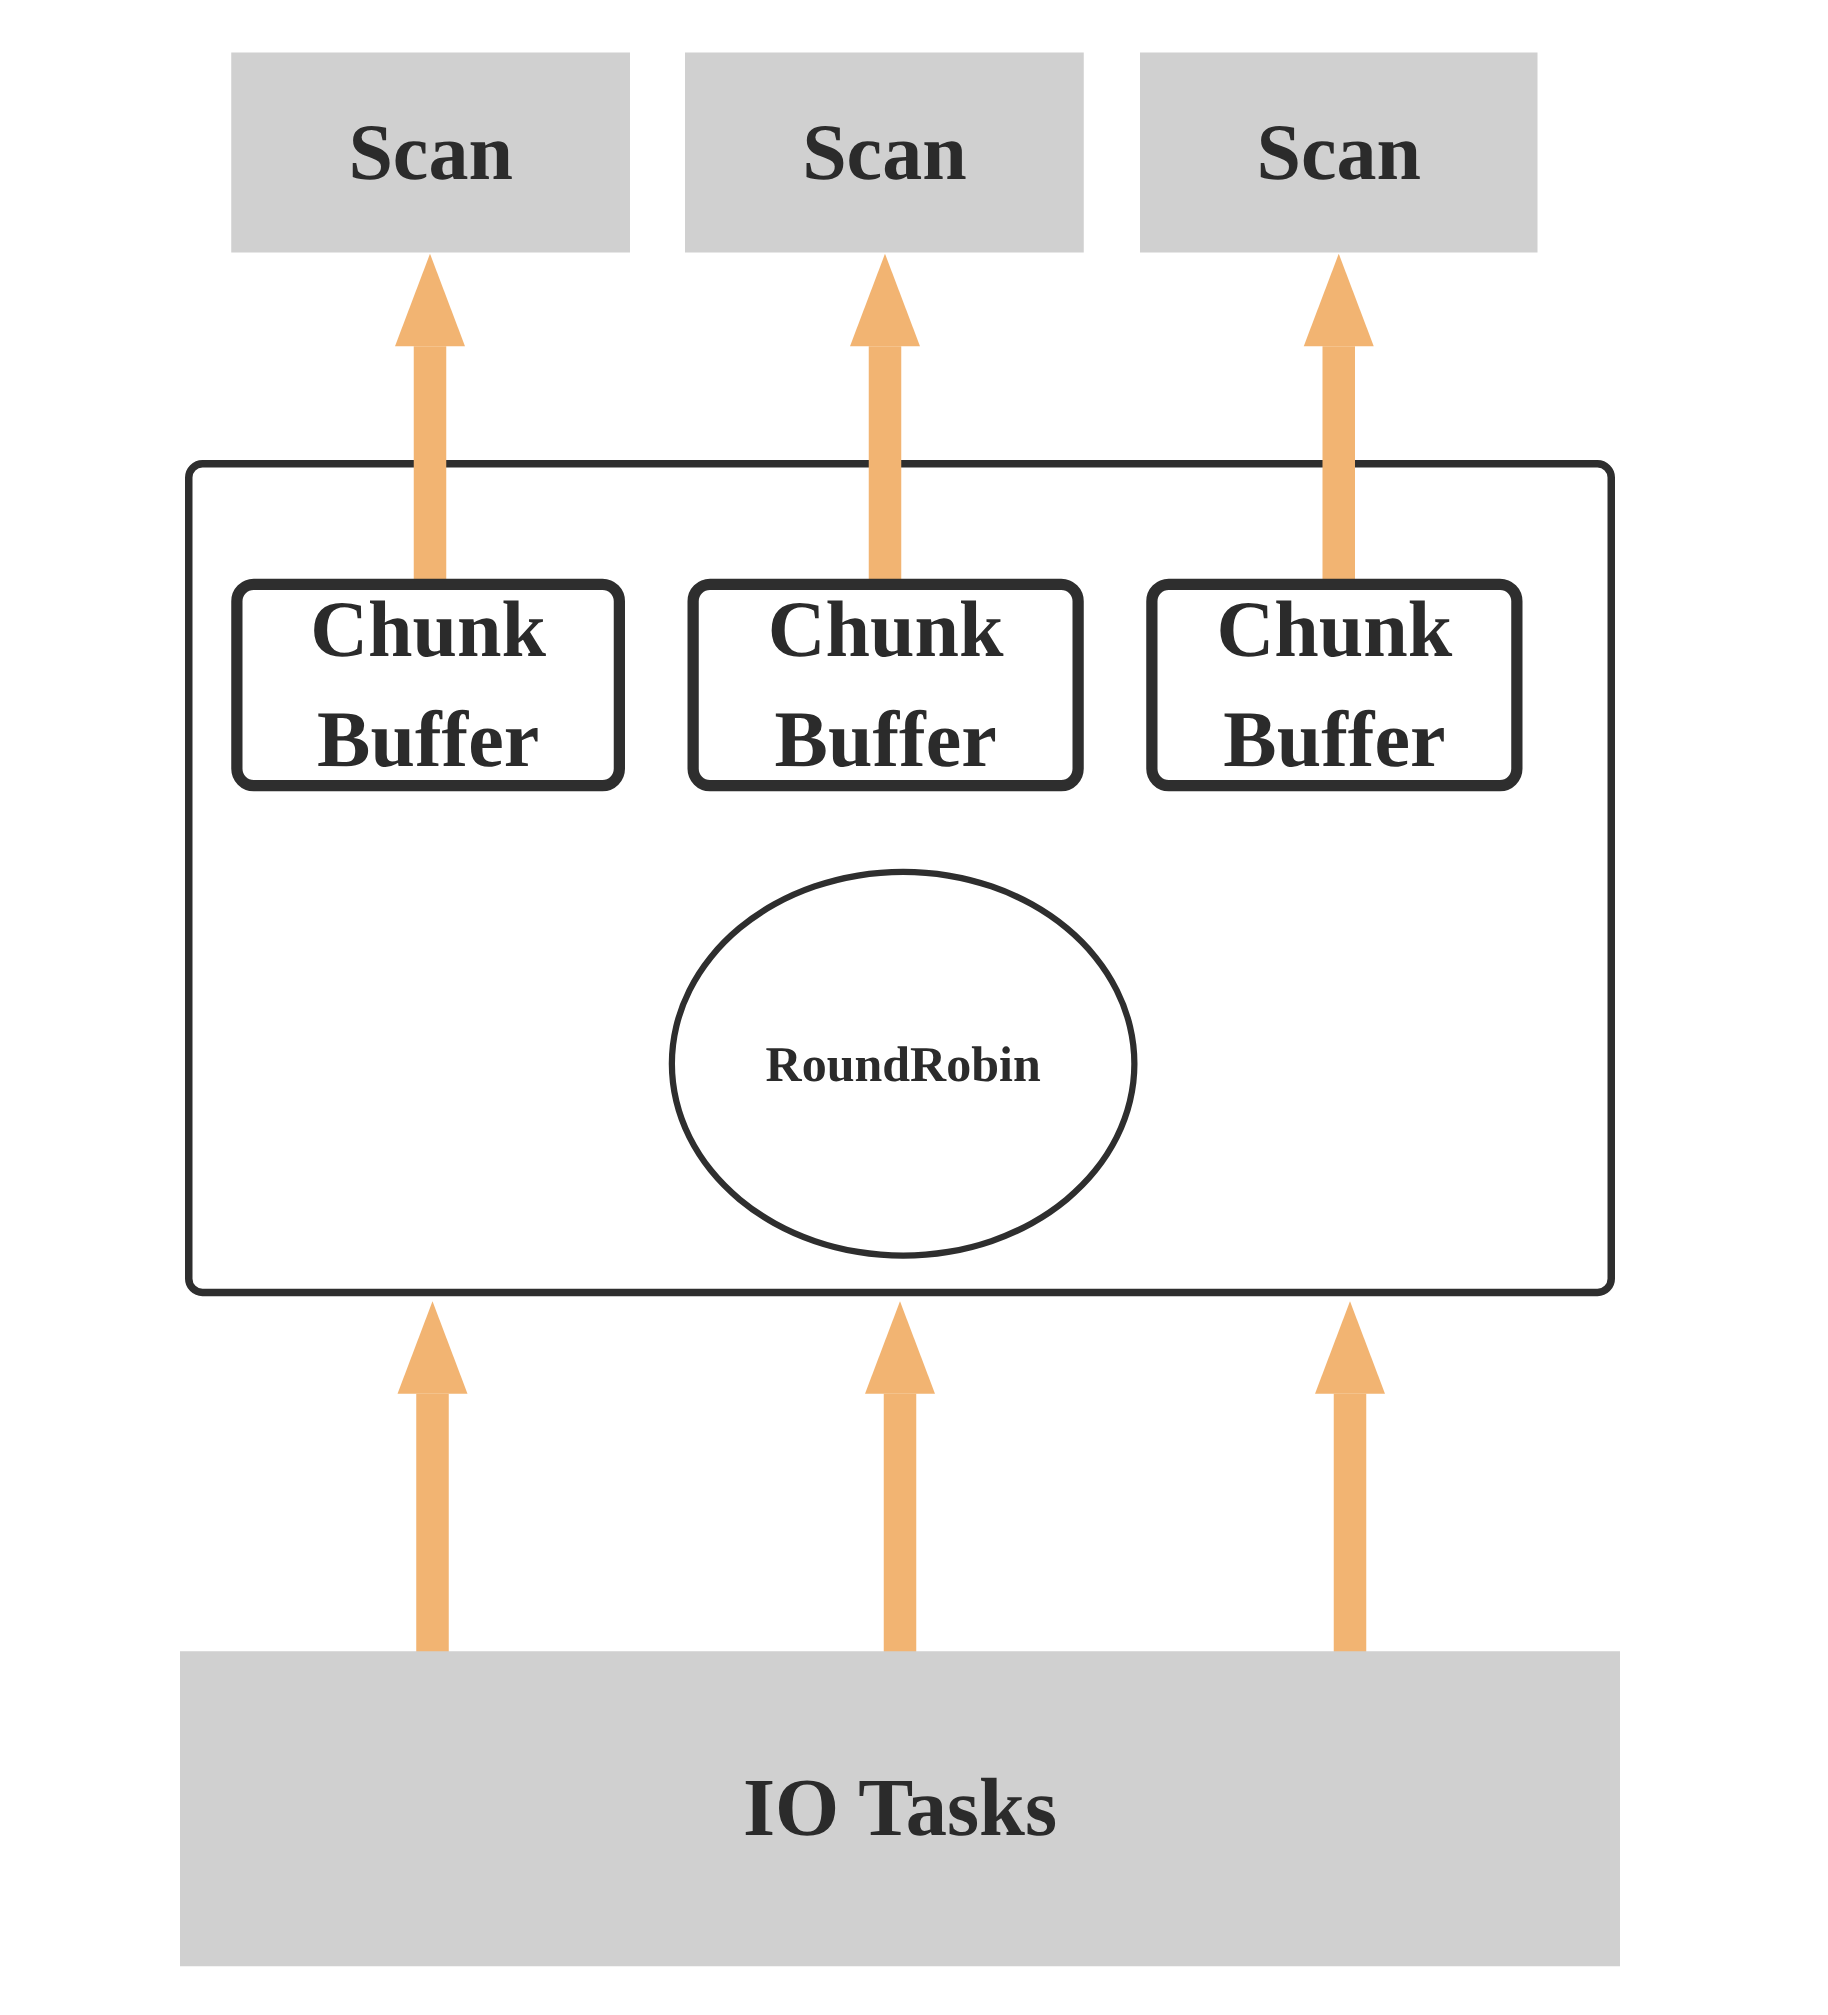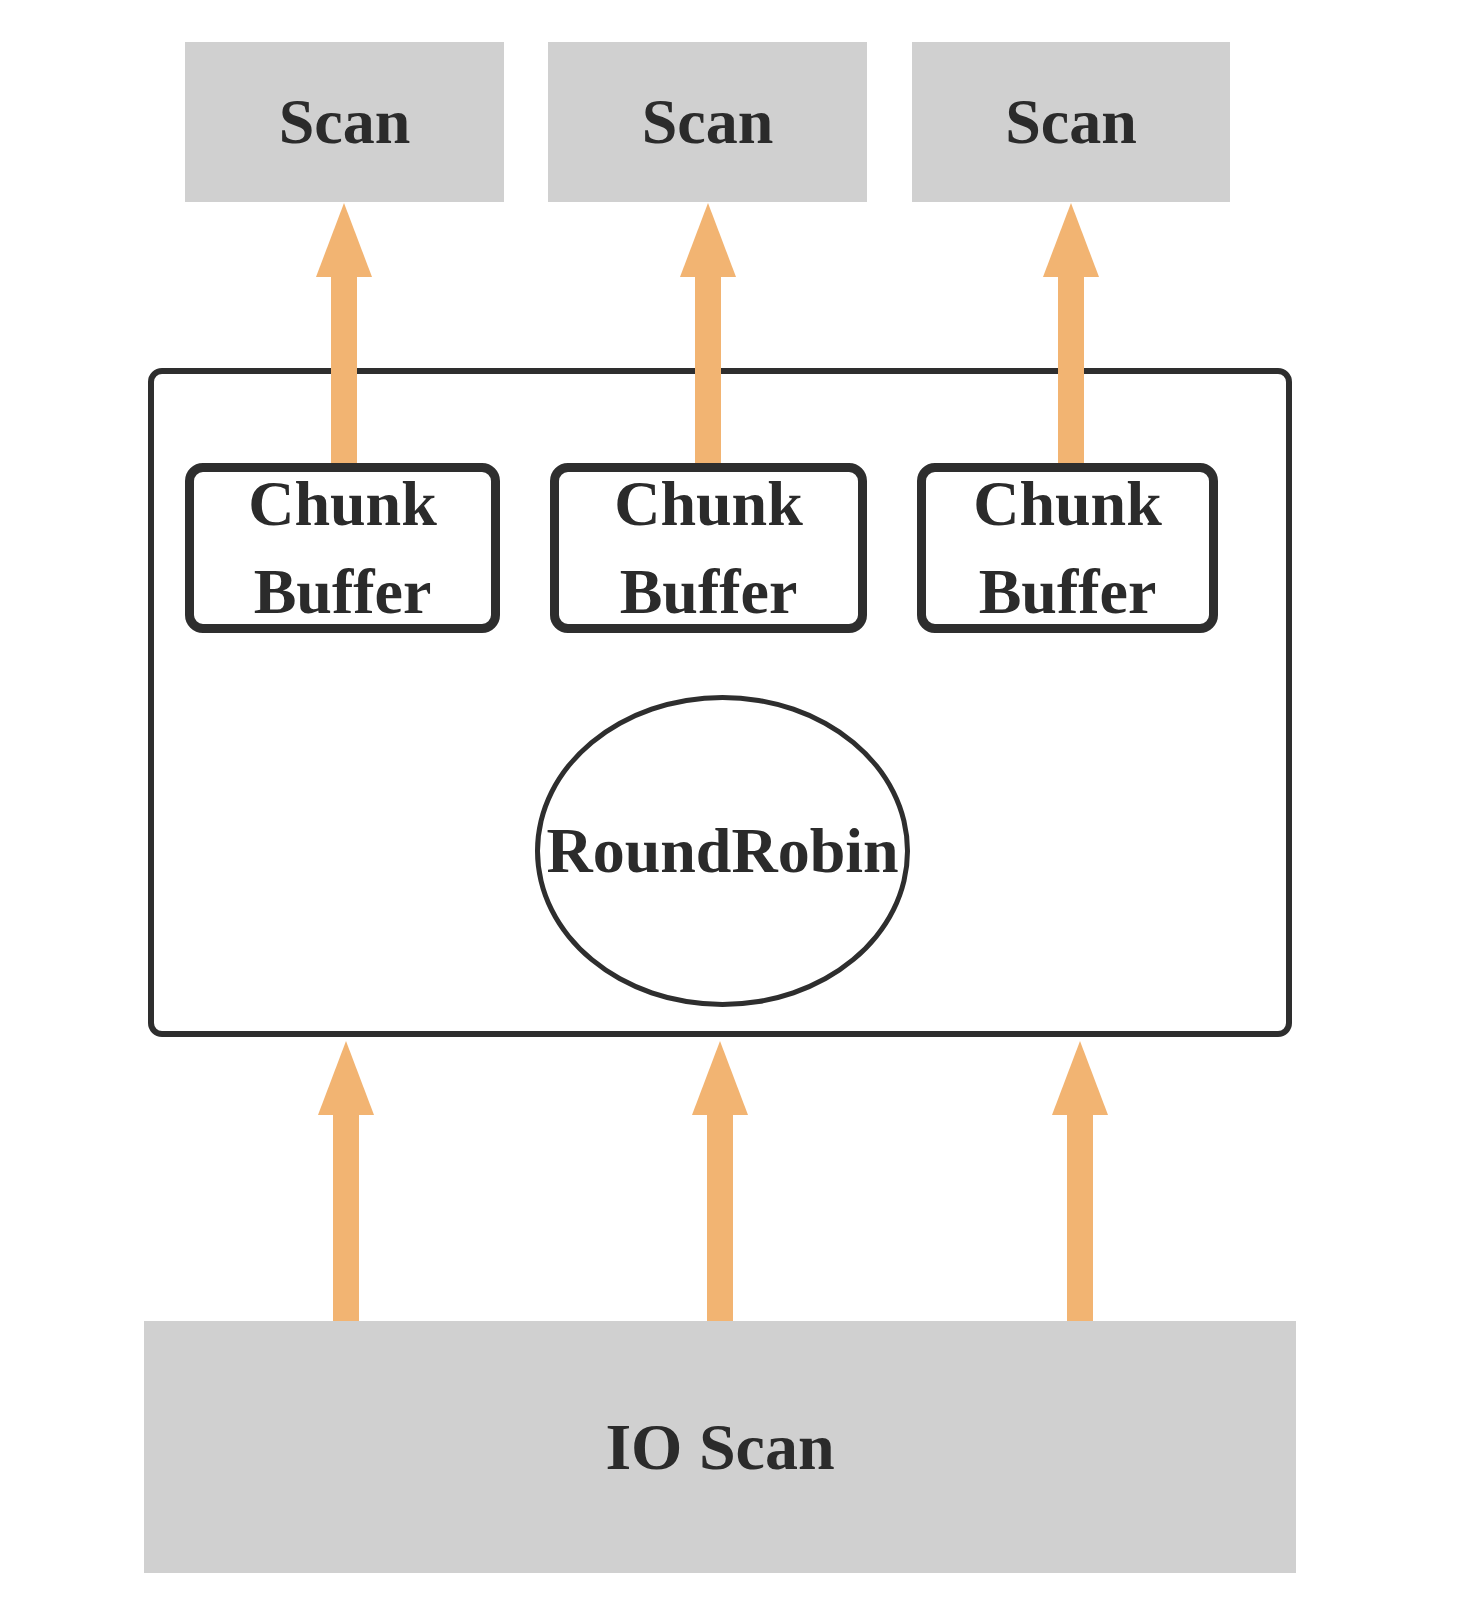--- a/index.html
+++ b/index.html
@@ -73,21 +73,21 @@
   .chunk-3 { left: 917px; width: 301px; }
   .chunk-node .label { width: 220px; }
 
   
   .scheduler-node {
     left: 535px; top: 695px;
     width: 375px; height: 312px;
     background: #FFFFFF;
     border: 5px solid var(--outline);
     border-radius: 50%;
-    font-size: 64px;
+    font-size: 40px;
     z-index: 2;
   }
 
   
   .arrow-up {
     position: absolute;
     width: 56px;
     z-index: 2;
   }
   .arrow-up .head {
@@ -164,16 +164,16 @@
   <div class="arrow-up arrow-bottom col-2">
     <div class="head"></div>
     <div class="shaft"></div>
   </div>
   <div class="arrow-up arrow-bottom col-3">
     <div class="head"></div>
     <div class="shaft"></div>
   </div>
 
   <div class="node gray-node io-node">
-    <span class="label">IO Scan</span>
+    <span class="label">IO Tasks</span>
   </div>
 
 </div>
 
 </body></html>

